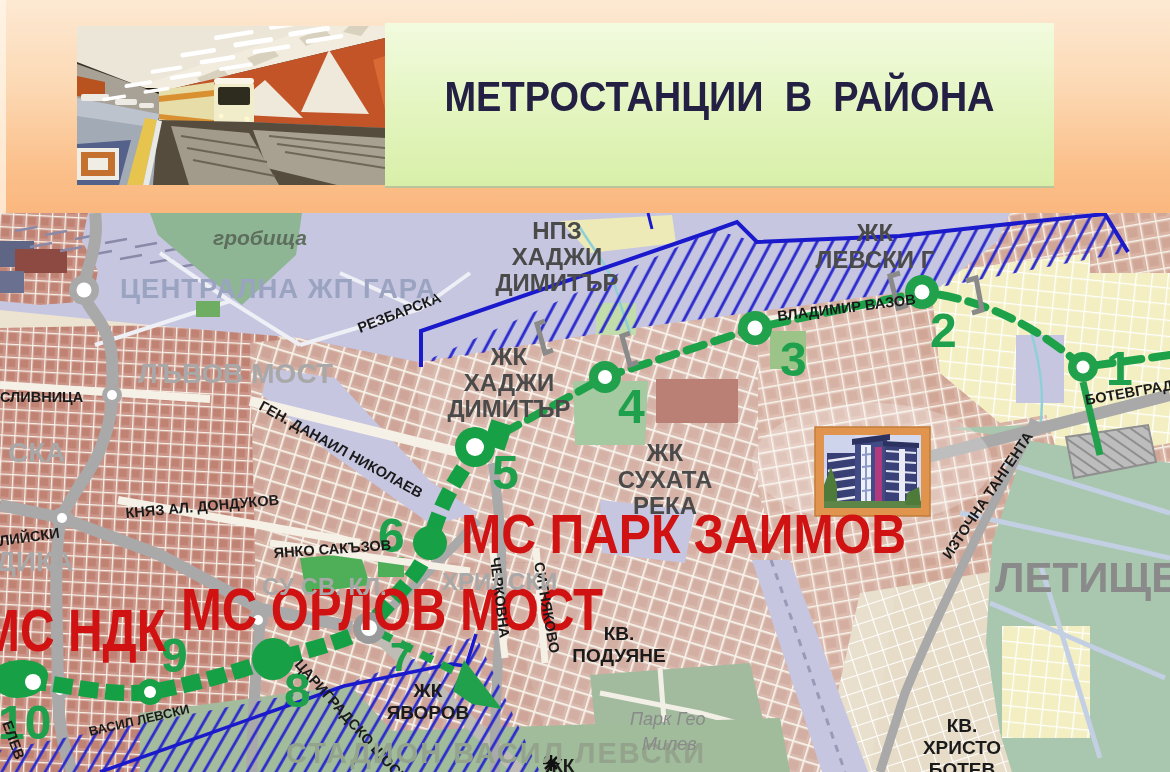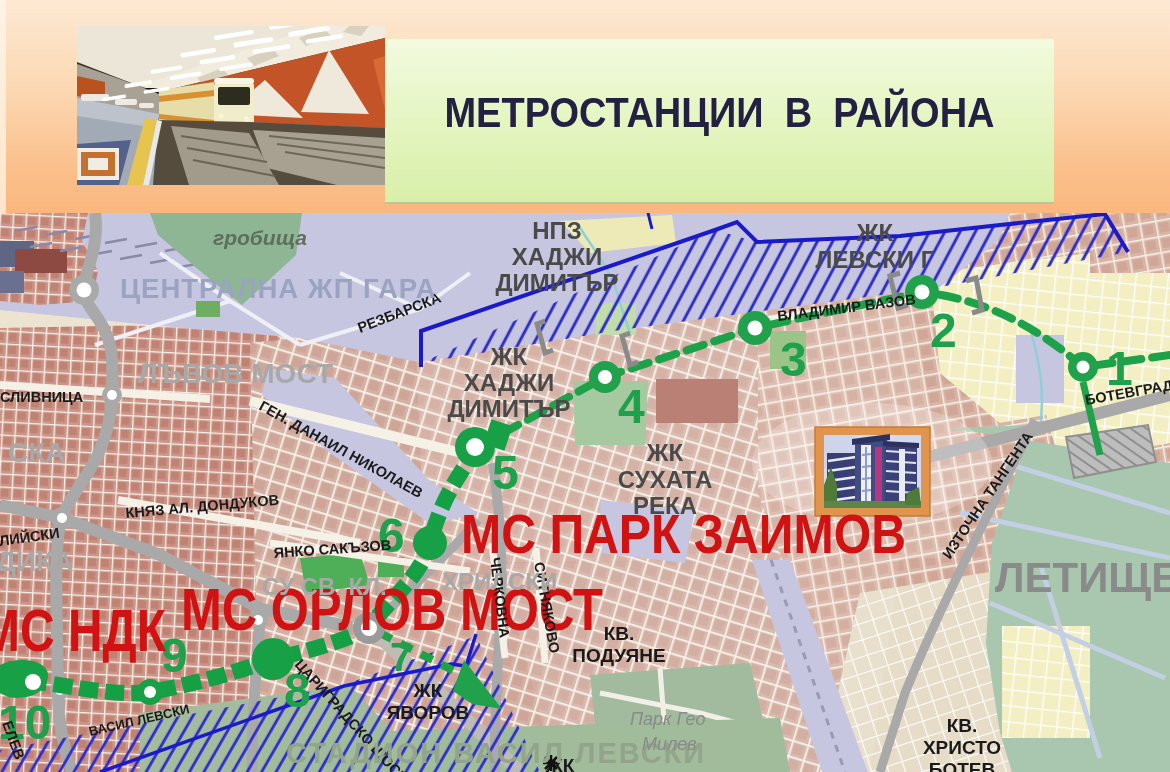--- a/index.html
+++ b/index.html
@@ -1,18 +1,18 @@
 <!DOCTYPE html>
 <html><head>
 <meta charset="utf-8">
 <style>
   html,body{margin:0;padding:0;}
   body{width:1170px;height:772px;overflow:hidden;font-family:"Liberation Sans",sans-serif;position:relative;background:#fff;}
   #header{position:absolute;left:0;top:0;width:1170px;height:213px;background:linear-gradient(to bottom,#fde9d3 0%,#fcd9b4 40%,#fbbf8a 80%,#fab77e 100%);}
-  #titlebox{position:absolute;left:385px;top:23px;width:669px;height:163px;background:linear-gradient(to bottom,#f2fbdf 0%,#e2f4bc 60%,#d8efa9 100%);border-bottom:2px solid #b9c49a;display:flex;align-items:center;justify-content:center;margin-top:16px;}
+  #titlebox{position:absolute;left:385px;top:23px;width:669px;height:163px;background:linear-gradient(to bottom,#f2fbdf 0%,#e2f4bc 60%,#d8efa9 100%);border-bottom:2px solid #b9c49a;display:flex;align-items:center;justify-content:center;}
   #titlebox span{font-size:38px;font-weight:bold;color:#232043;letter-spacing:0px;position:relative;top:-7px;display:inline-block;transform:scaleY(1.1);}
   #mapwrap{position:absolute;left:0;top:213px;width:1170px;height:559px;}
   #mapwrap svg{display:block;}
 </style>
 </head>
 <body>
 
 <div id="header"></div>
 
 <div style="position:absolute;left:0;top:0;width:6px;height:213px;background:rgba(255,246,232,0.75);"></div>

